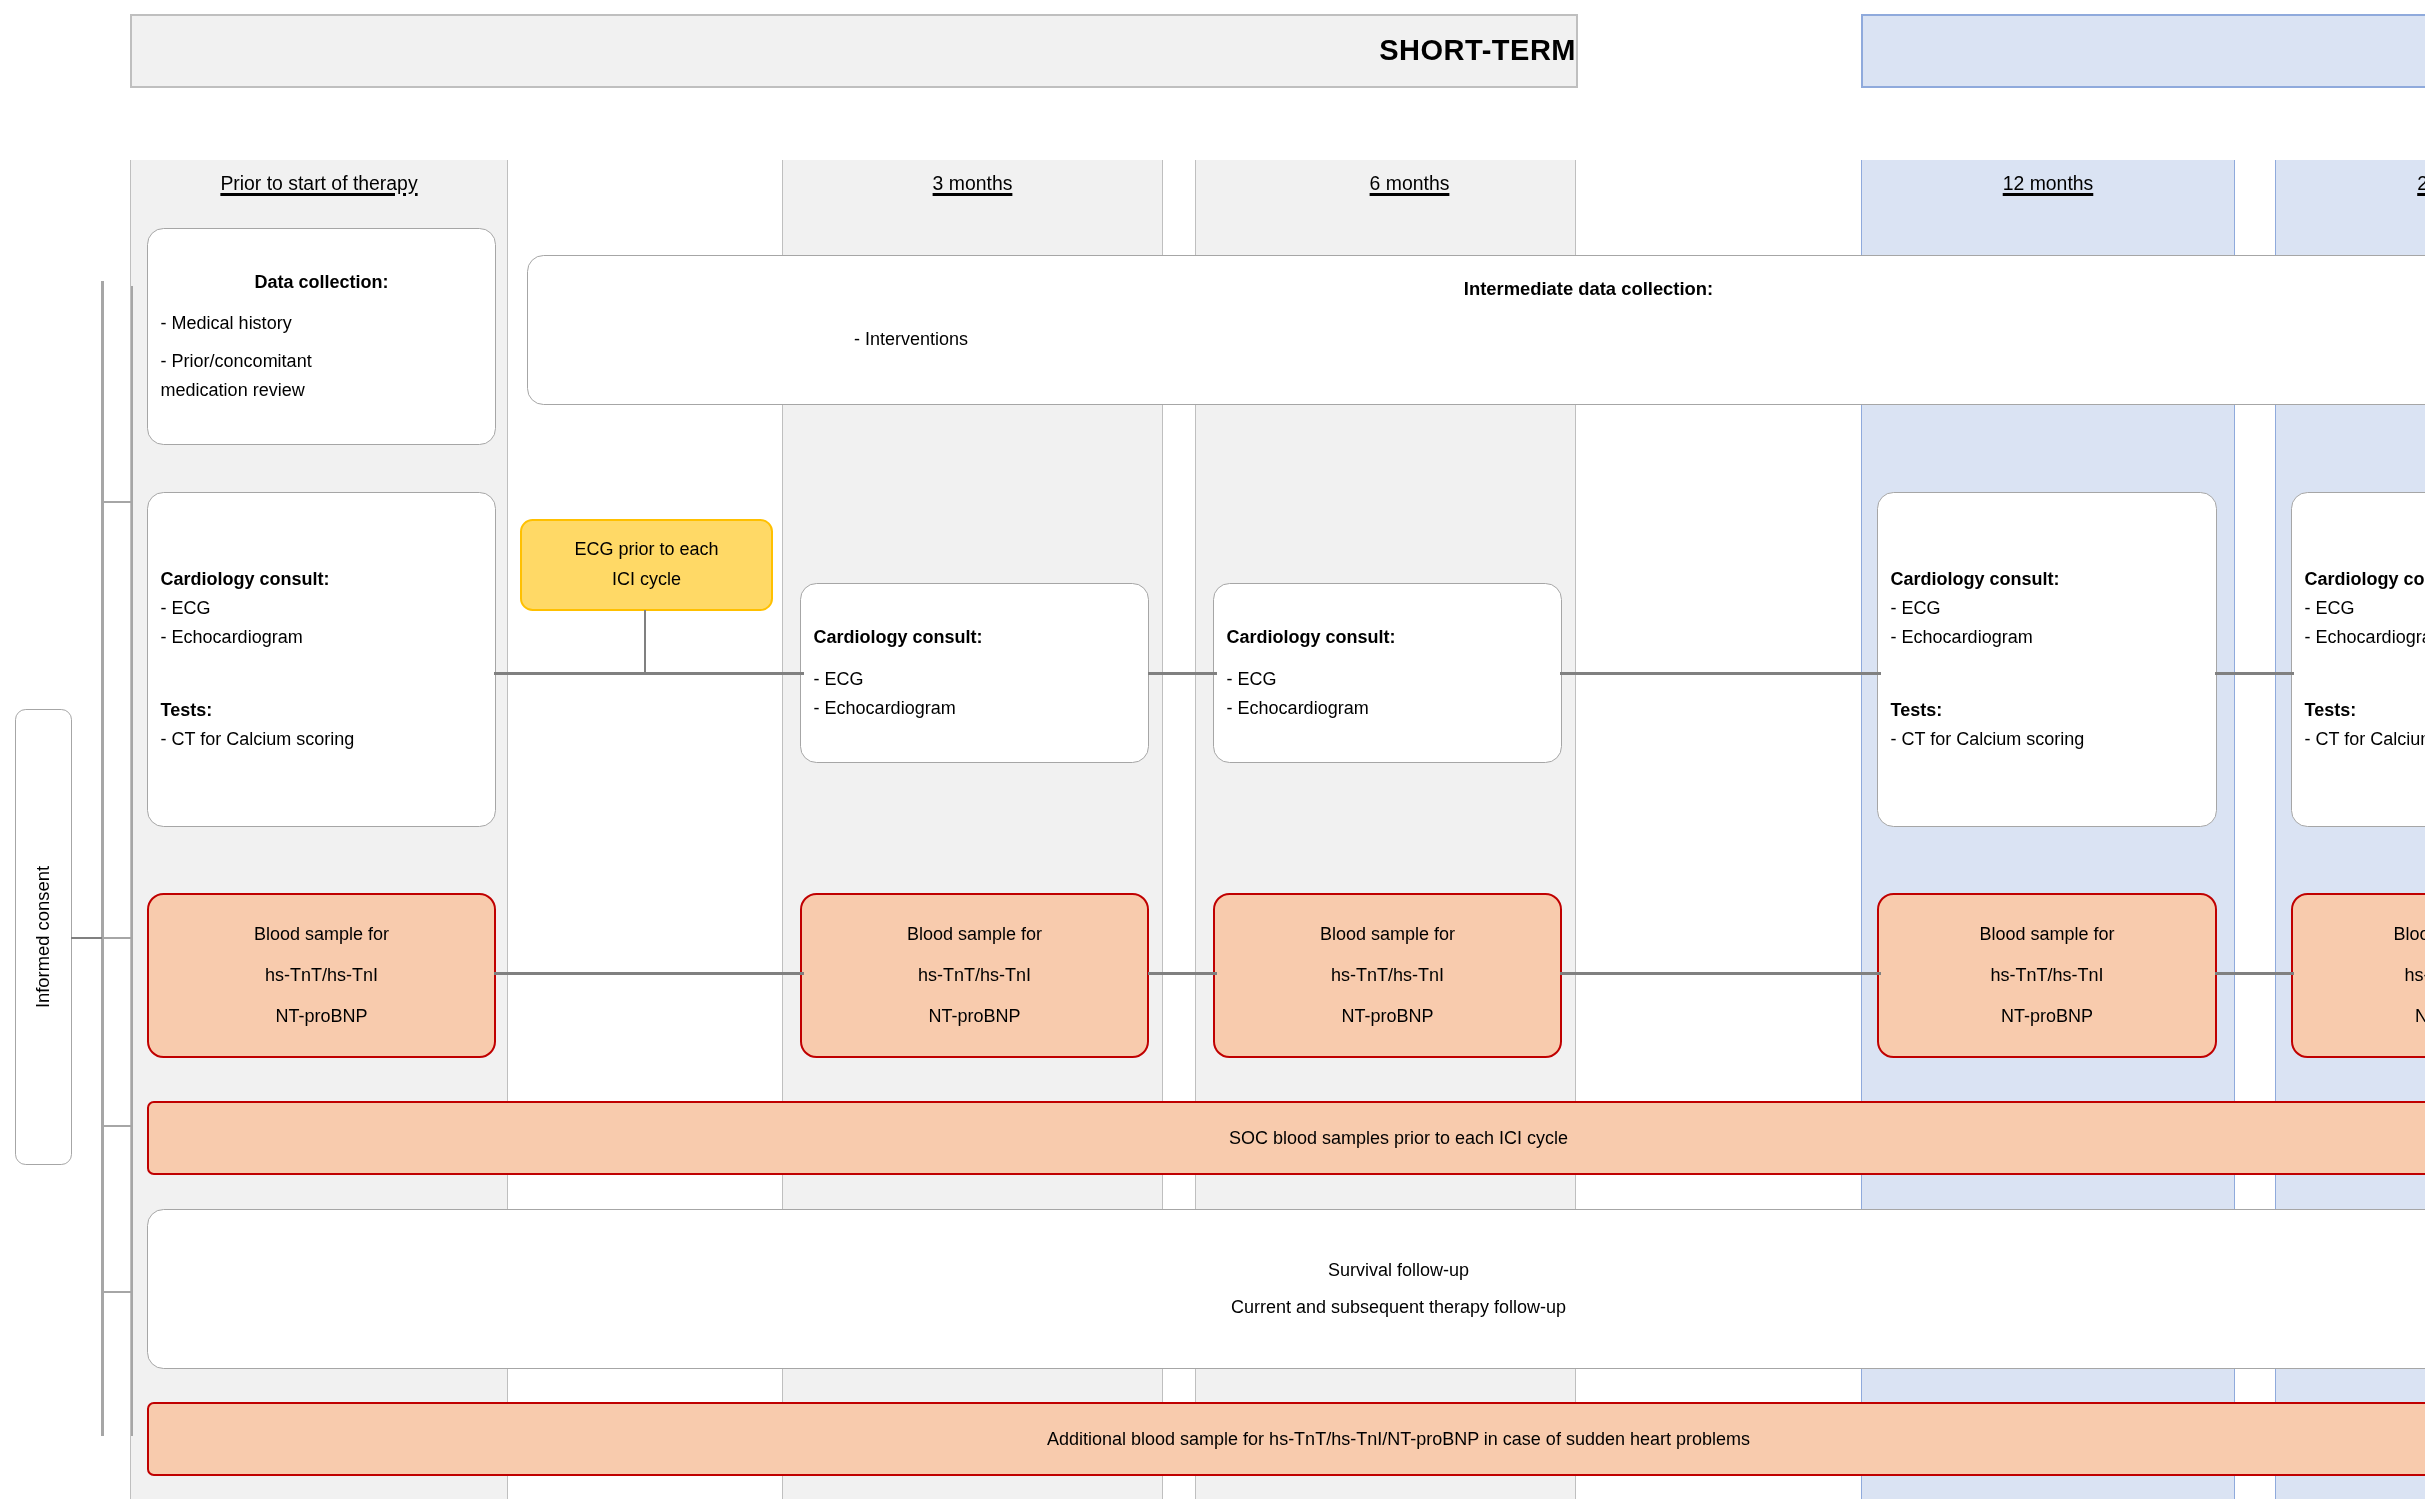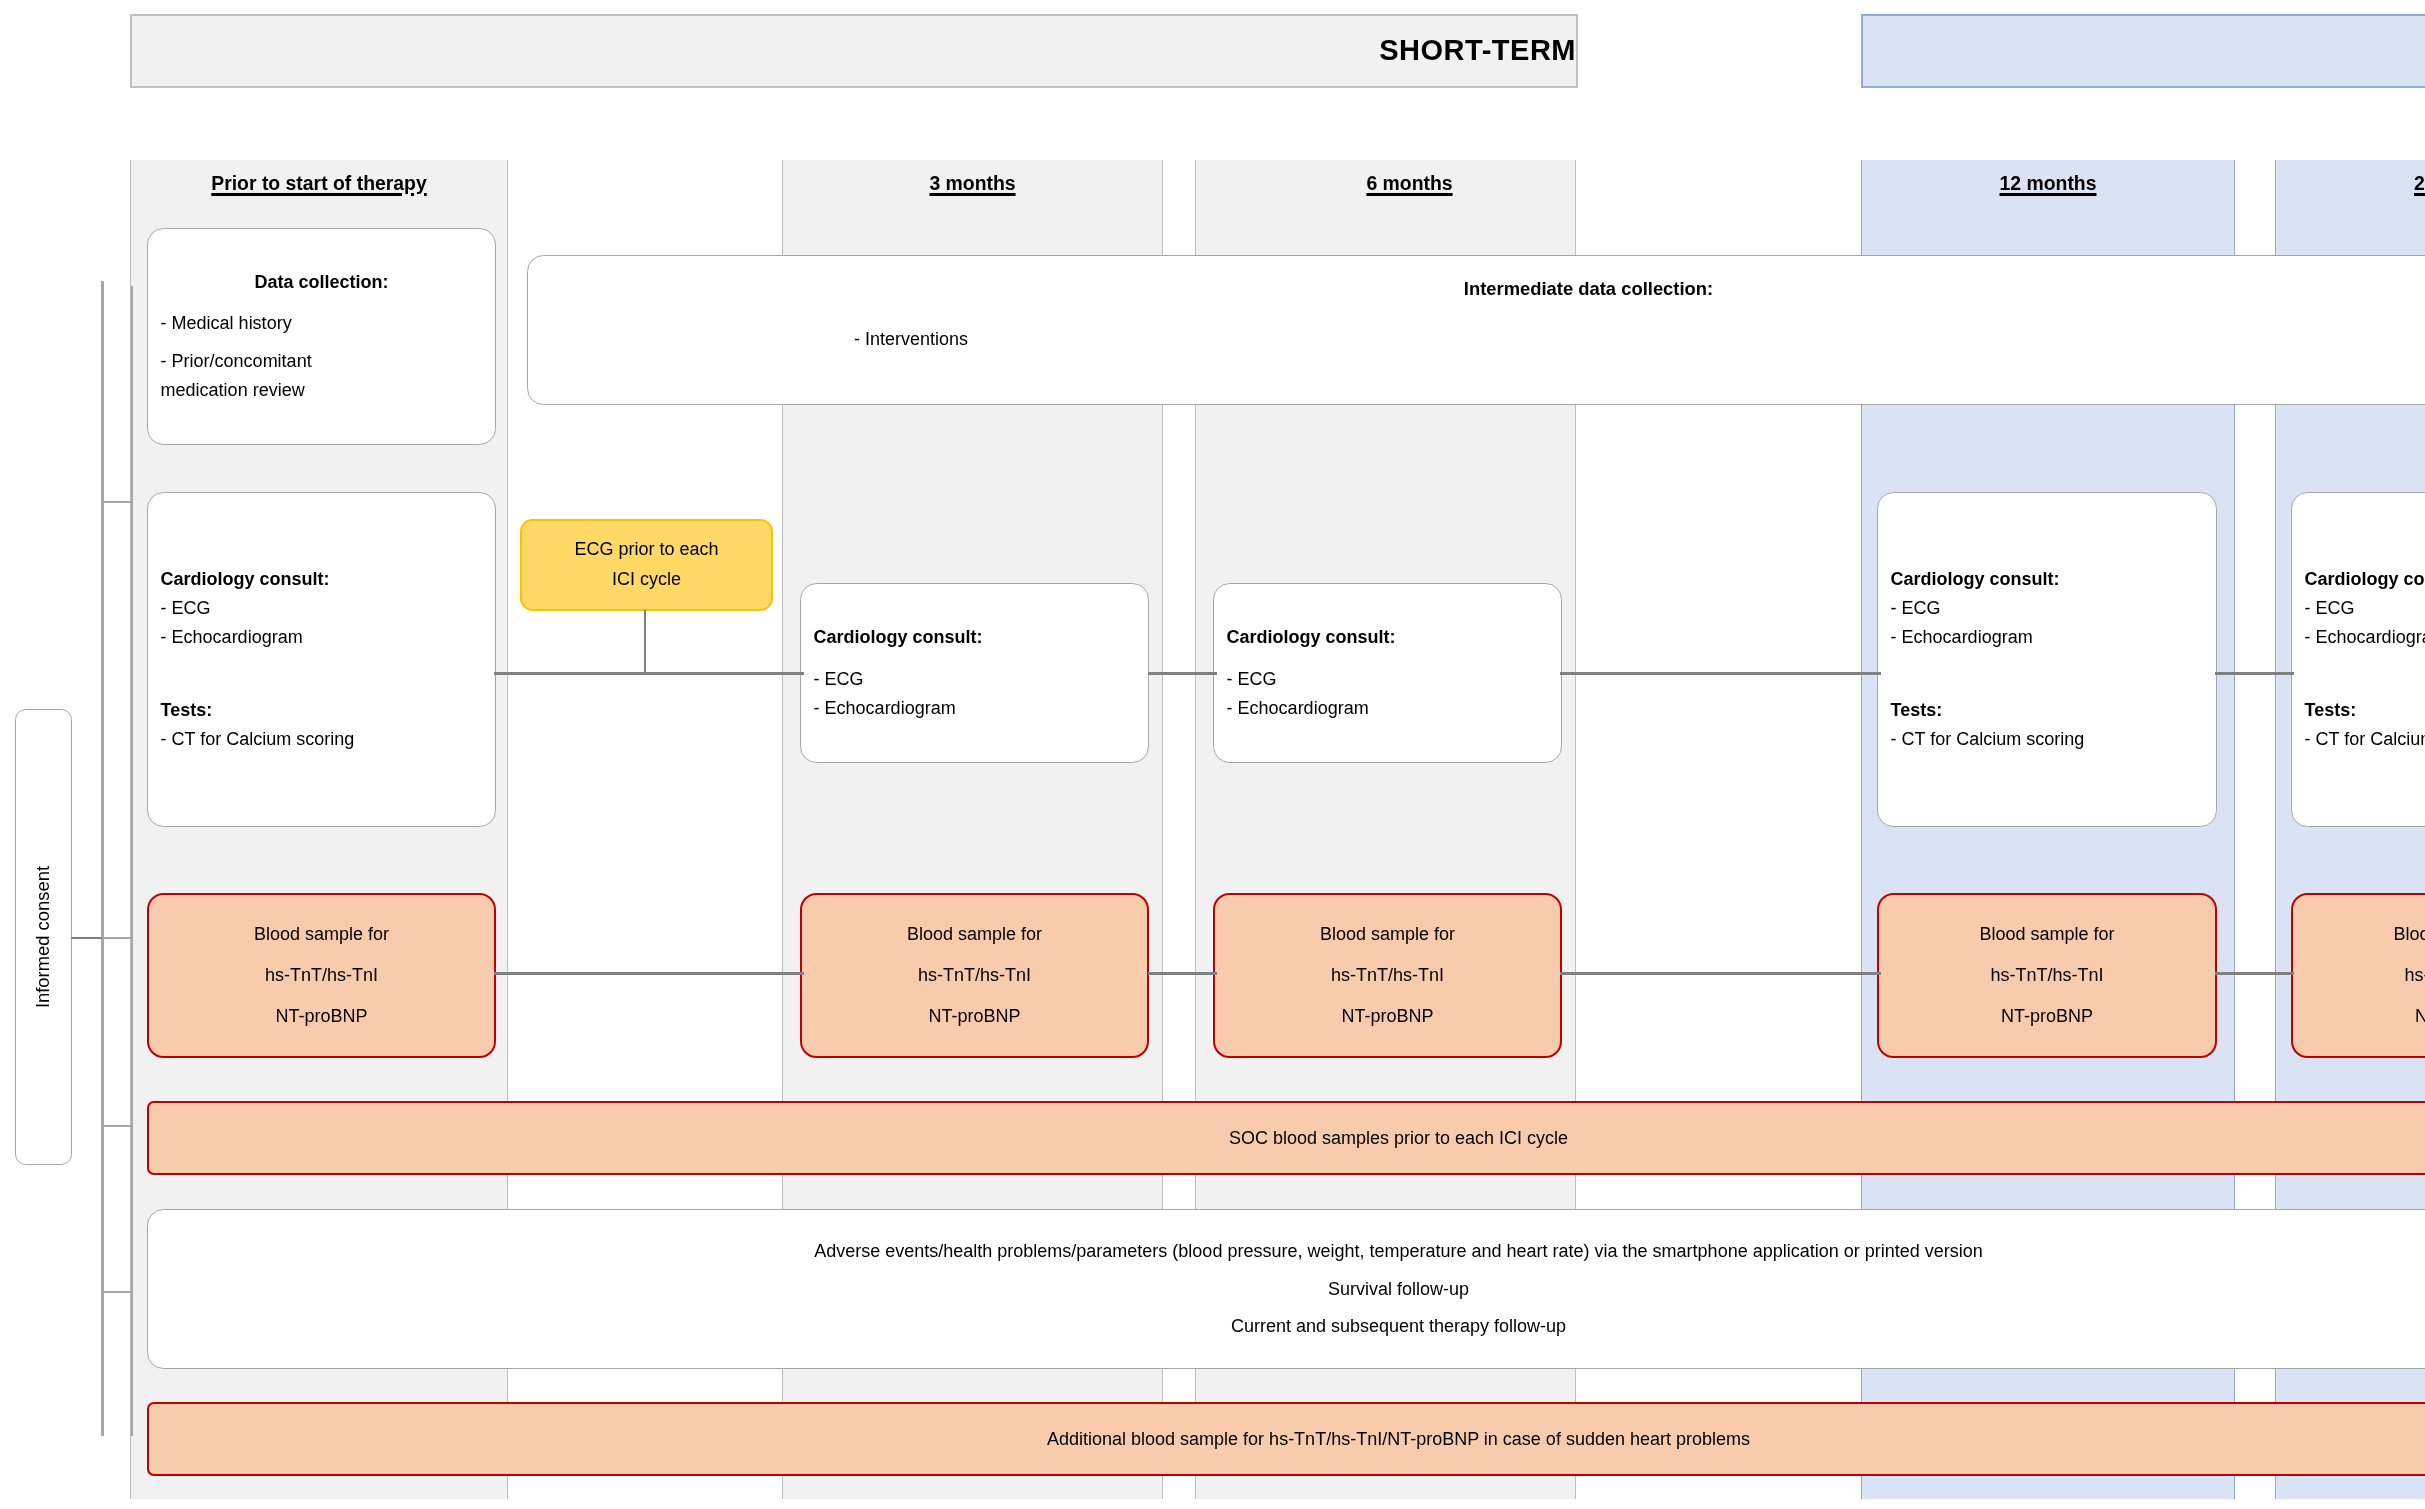--- a/index.html
+++ b/index.html
@@ -23,21 +23,21 @@
   .band{}
   .band-gray{background:#f1f1f1;border-left:1.5px solid #bfbfbf;border-right:1.5px solid #bfbfbf;}
   .band-blue{background:#dae3f3;border-left:1.5px solid #8faadc;border-right:1.5px solid #8faadc;}
 
   
   .colhead{
     display:flex;align-items:flex-start;justify-content:center;
     padding-top:11.6px;
   }
   .colhead span{
-    font-weight:bold;font-size:19.4px;
+    font-weight:normal;font-size:19.4px;
     text-decoration:underline;text-underline-offset:3.4px;
     text-decoration-thickness:2.9px;
   }
 
   
   .node{
     background:#ffffff;border:1.5px solid #a6a6a6;border-radius:16.5px;
     box-sizing:border-box;
     display:flex;flex-direction:column;justify-content:center;
     font-size:18px;line-height:1.62;
@@ -228,21 +228,20 @@
   <div>Blood sample for</div>
   <div>hs-TnT/hs-TnI</div>
   <div>NT-proBNP</div>
 </div>
 
 <div class="abs blood-wide" style="left:147px;top:1101px;width:2503px;height:74px;">
   <span>SOC blood samples prior to each ICI cycle</span>
 </div>
 
 <div class="abs wide" style="left:147px;top:1209px;width:2503px;height:160px;">
-  <div>Adverse events/health problems/parameters (blood pressure, weight, temperature and heart rate) via the smartphone application or printed version</div>
   <div>Survival follow-up</div>
   <div>Current and subsequent therapy follow-up</div>
 </div>
 
 <div class="abs blood-wide" style="left:147px;top:1402px;width:2503px;height:74px;">
   <span>Additional blood sample for hs-TnT/hs-TnI/NT-proBNP in case of sudden heart problems</span>
 </div>
 
 <div class="abs ln-h" style="left:494px;top:672px;width:310px;height:2.9px;"></div>
 

